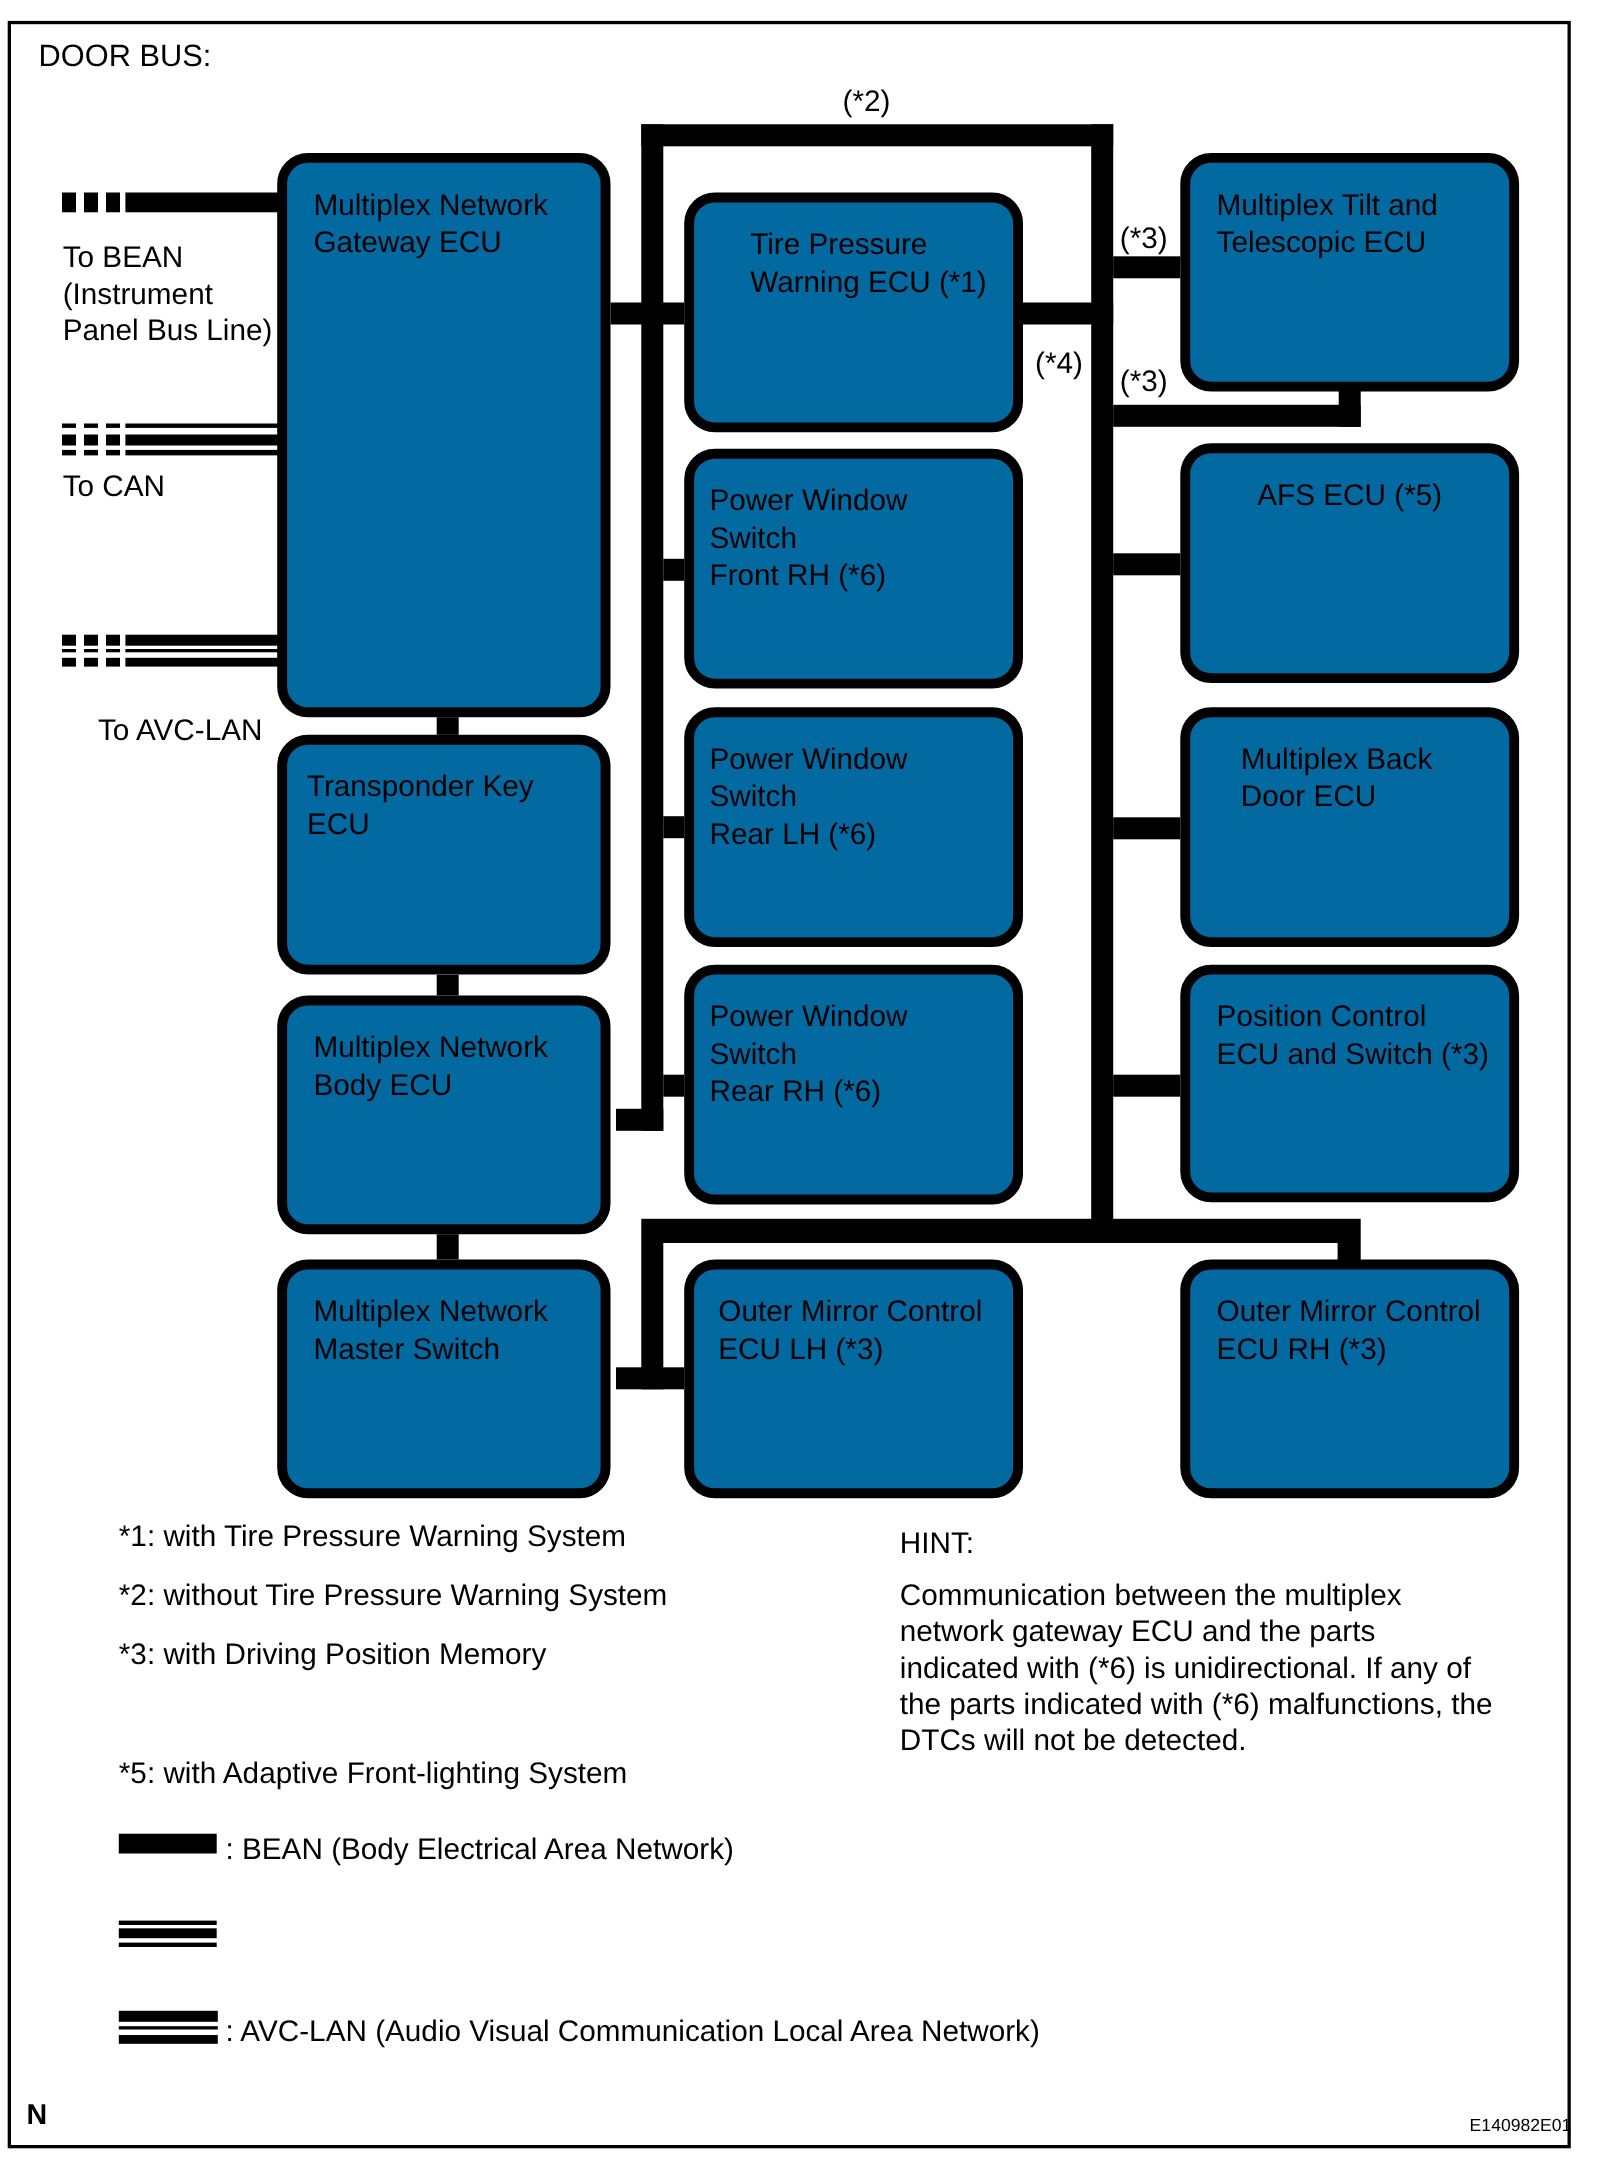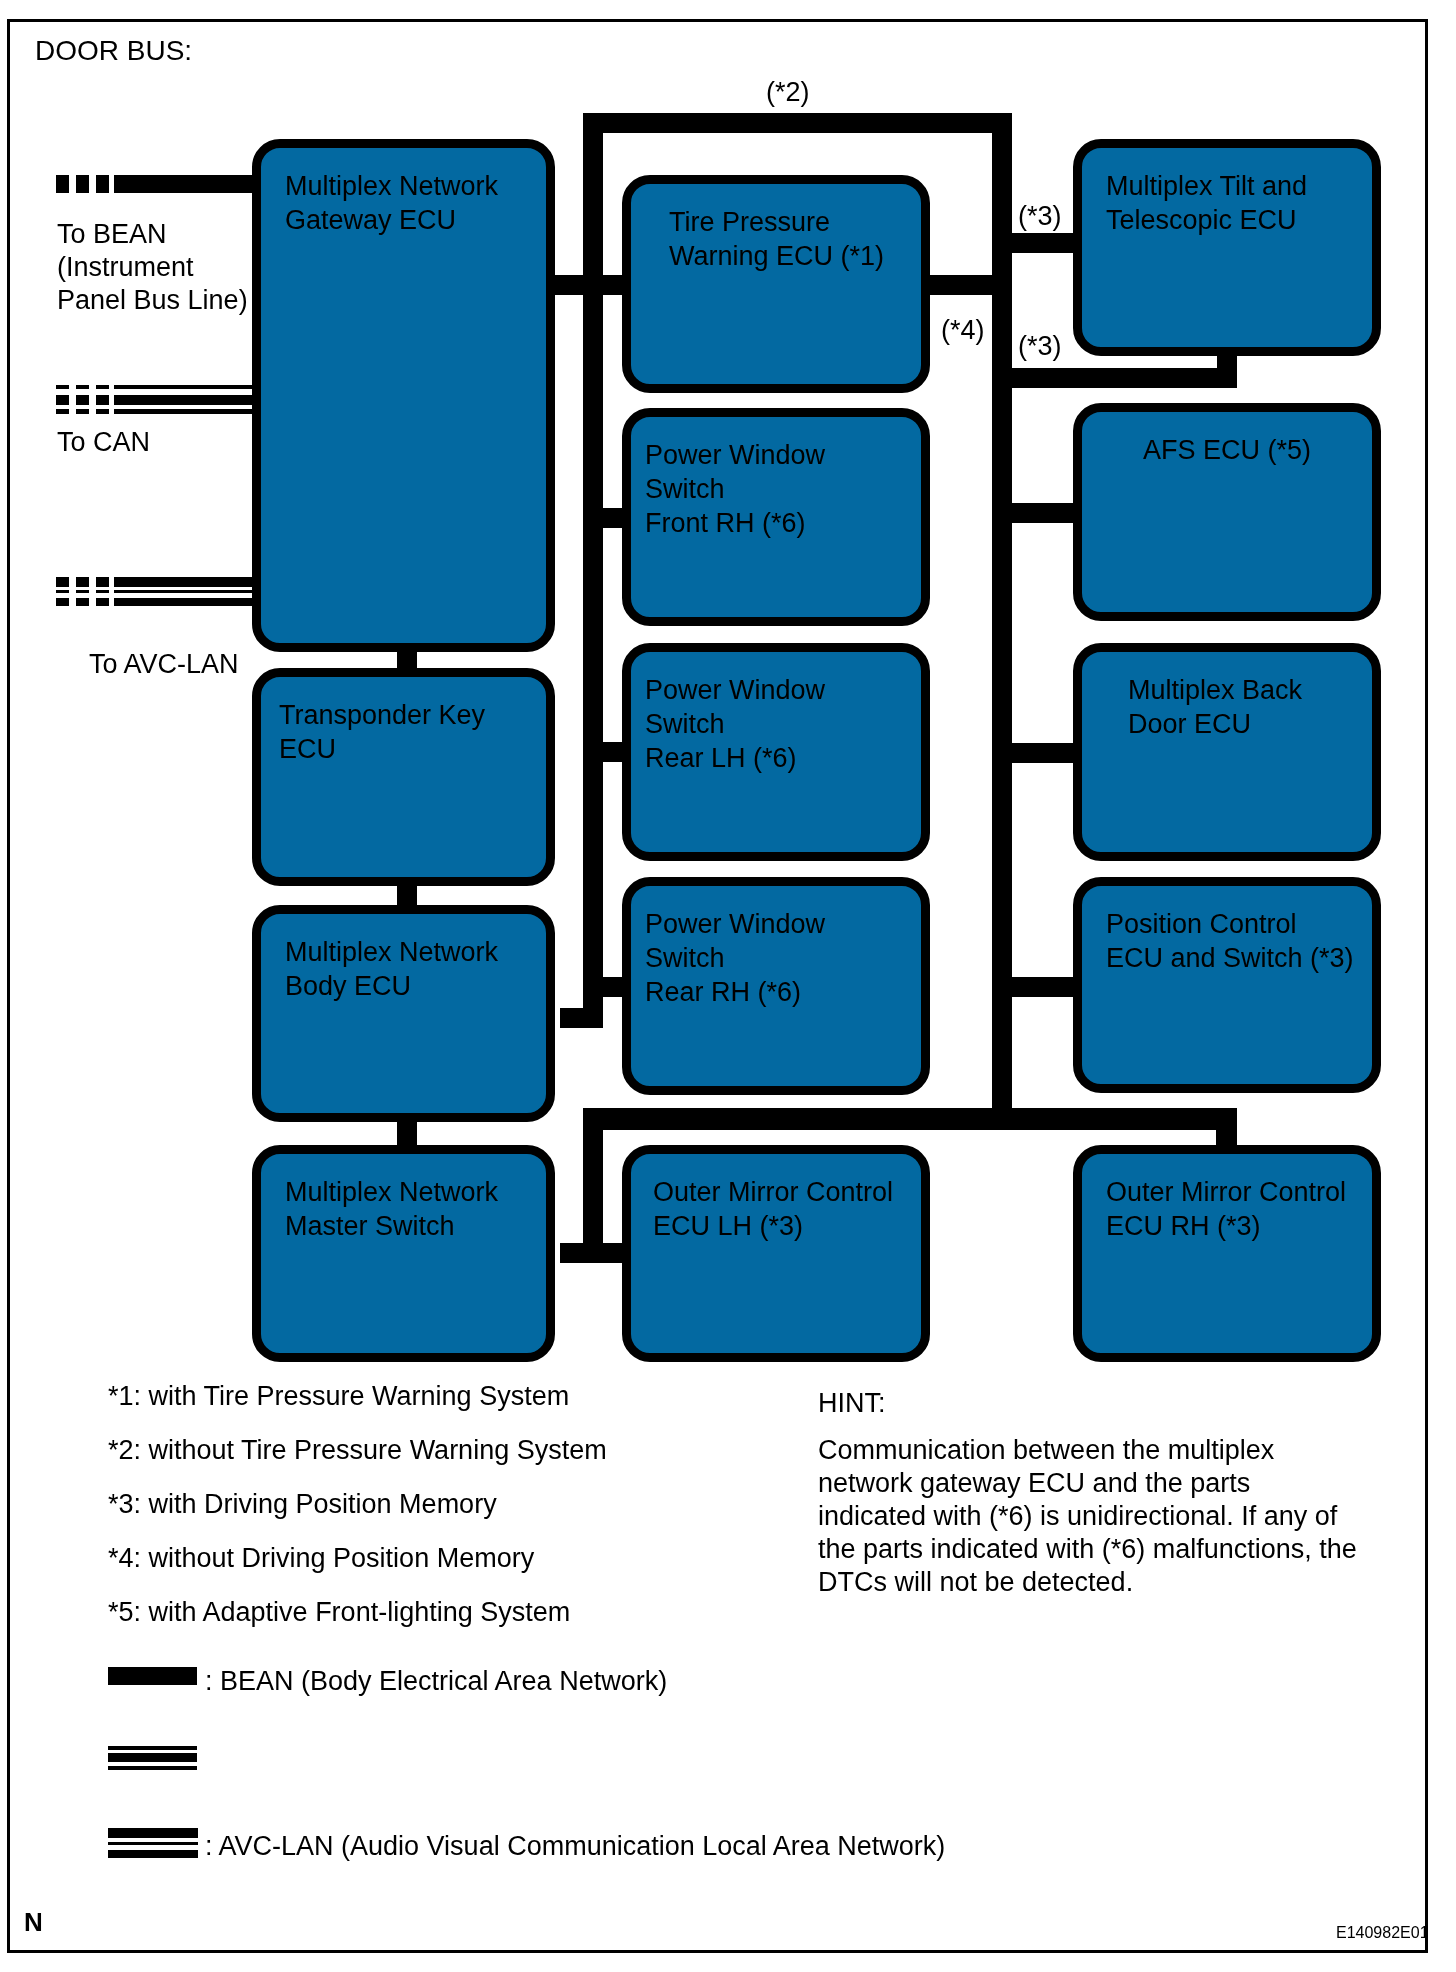--- a/index.html
+++ b/index.html
@@ -87,21 +87,21 @@
   </div>
   <div class="box" style="left:252px;top:905px;width:303px;height:217px;">
     <span class="box-label">Multiplex Network
 Body ECU</span>
   </div>
   <div class="box" style="left:252px;top:1145px;width:303px;height:217px;">
     <span class="box-label">Multiplex Network
 Master Switch</span>
   </div>
 
-  <div class="box" style="left:622px;top:175px;width:308px;height:218px;">
+  <div class="box" style="left:622px;top:175px;width:308px;height:218px;padding-left:13px;">
     <span class="box-label" style="padding-left:38px;">Tire Pressure
 Warning ECU (*1)</span>
   </div>
   <div class="box" style="left:622px;top:408px;width:308px;height:218px;">
     <span class="box-label" style="padding-left:14px;">Power Window Switch
 Front RH (*6)</span>
   </div>
   <div class="box" style="left:622px;top:643px;width:308px;height:218px;">
     <span class="box-label" style="padding-left:14px;">Power Window Switch
 Rear LH (*6)</span>
@@ -136,21 +136,20 @@
   </div>
 
   <div class="t" style="left:766px;top:76px;">(*2)</div>
   <div class="t" style="left:1018px;top:200px;">(*3)</div>
   <div class="t" style="left:1018px;top:330px;">(*3)</div>
   <div class="t" style="left:941px;top:314px;">(*4)</div>
 
   <div class="t" style="left:108px;top:1380px;">*1: with Tire Pressure Warning System</div>
   <div class="t" style="left:108px;top:1434px;">*2: without Tire Pressure Warning System</div>
   <div class="t" style="left:108px;top:1488px;text-align:right;">*3: with Driving Position Memory</div>
-  <div class="t" style="left:108px;top:1542px;">*4: without Driving Position Memory</div>
   <div class="t" style="left:108px;top:1596px;">*5: with Adaptive Front-lighting System</div>
 
   <div class="t" style="left:818px;top:1387px;">HINT:</div>
   <div class="t" style="left:818px;top:1434px;width:620px;">Communication between the multiplex
 network gateway ECU and the parts
 indicated with (*6) is unidirectional. If any of
 the parts indicated with (*6) malfunctions, the
 DTCs will not be detected.</div>
 
   <div class="legend-sym" style="left:108px;top:1667px;width:89px;height:18px;">

